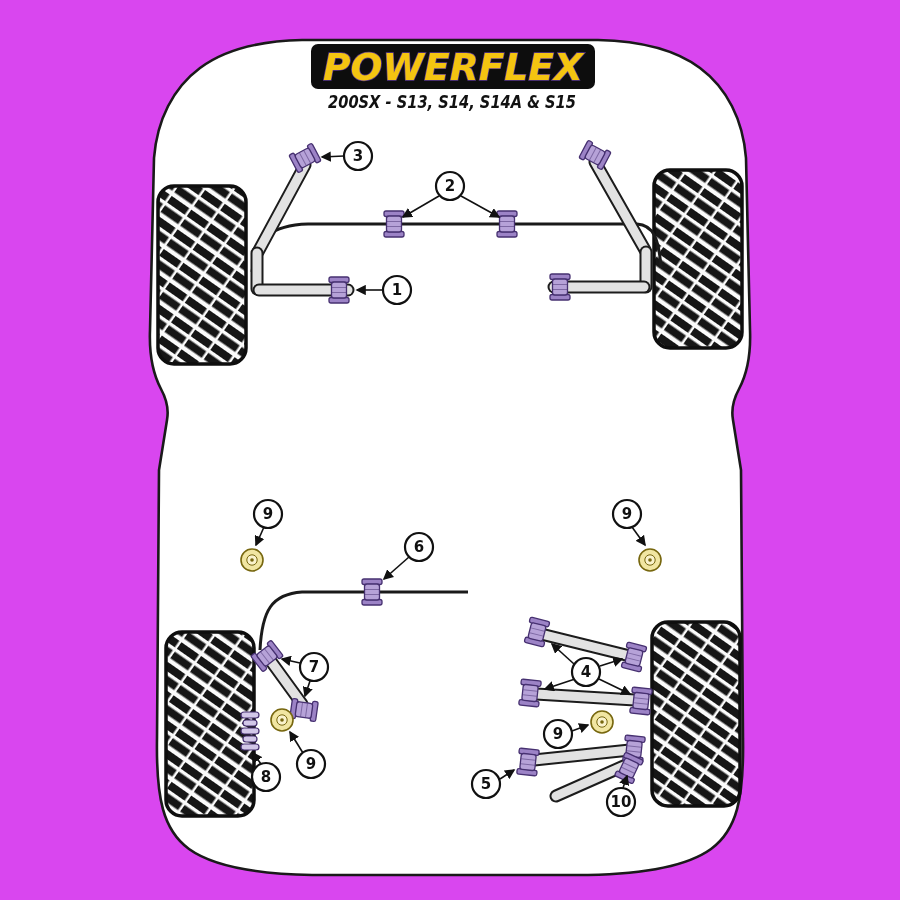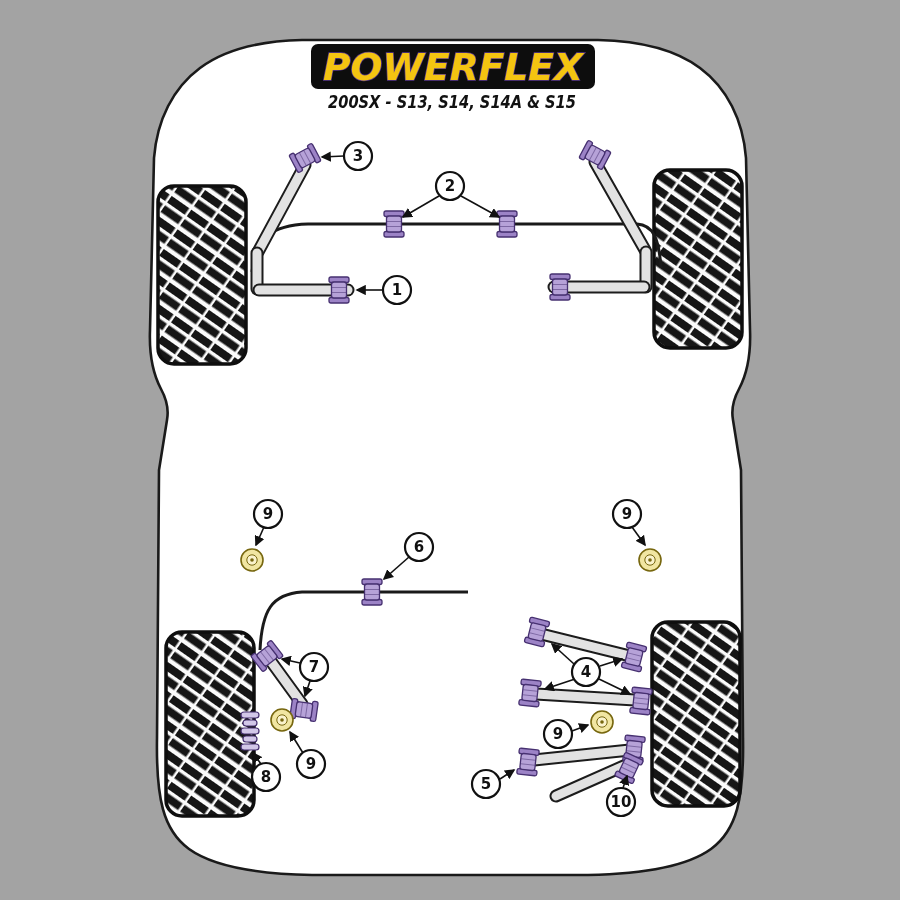--- a/index.html
+++ b/index.html
@@ -1,16 +1,16 @@
 <!DOCTYPE html>
 <html style="--outline: #1a1a1a; --banner-bg: #0d0d0d; --brand-yellow: #f4c411; --brand-purple: #5b3a8e; --bushing-fill: #b6a2d8; --bushing-flange: #9c83c6; --bushing-stroke: #463070; --washer-fill: #f1e6a2; --washer-stroke: #77670f; --arm-fill: #e2e2e2;"><head>
 <meta charset="utf-8">
 <style>
   html,body{margin:0;padding:0;background:#ffffff;}
-  .stage{width:900px;height:900px;background:#a3a3a3;position:relative;font-family:"DejaVu Sans",sans-serif;overflow:hidden;}
+  .stage{width:900px;height:900px;background:#d946ef;position:relative;font-family:"DejaVu Sans",sans-serif;overflow:hidden;}
   svg{display:block;}
   .car-body{fill:#ffffff;stroke:var(--outline,#1a1a1a);stroke-width:2.6;}
   .tire{stroke:#0e0e0e;stroke-width:3.5;}
   .banner{fill:var(--banner-bg,#0d0d0d);}
   .brand-text{font-family:"DejaVu Sans",sans-serif;font-style:italic;font-weight:700;font-size:37px;
               fill:var(--brand-yellow,#f4c411);stroke:var(--brand-purple,#5b3a8e);stroke-width:1.4px;paint-order:stroke;}
   .model-text{font-family:"DejaVu Sans",sans-serif;font-style:italic;font-weight:700;font-size:17.5px;fill:#111;}
   .bar{fill:none;stroke:var(--outline,#1a1a1a);stroke-width:3;}
   .arm-o{stroke:#1c1c1c;stroke-width:13;stroke-linecap:round;}
   .arm-i{stroke:var(--arm-fill,#e2e2e2);stroke-width:9;stroke-linecap:round;}

